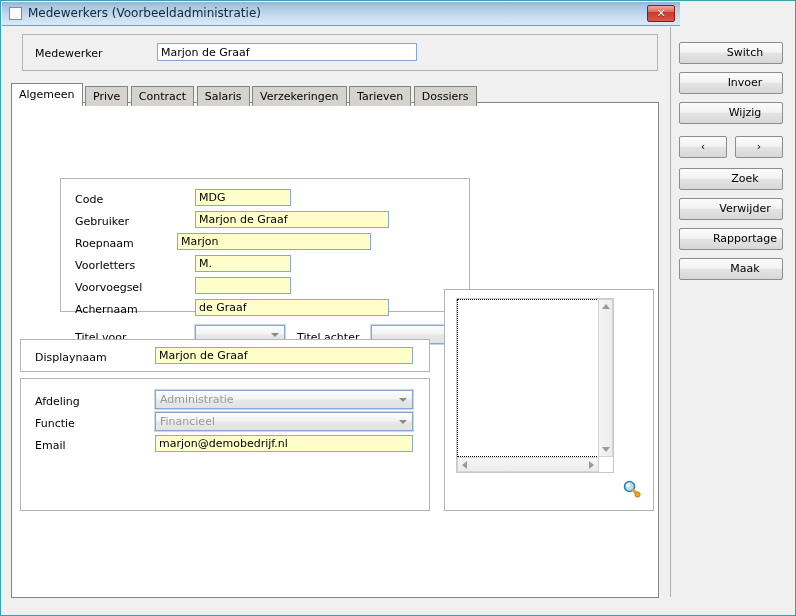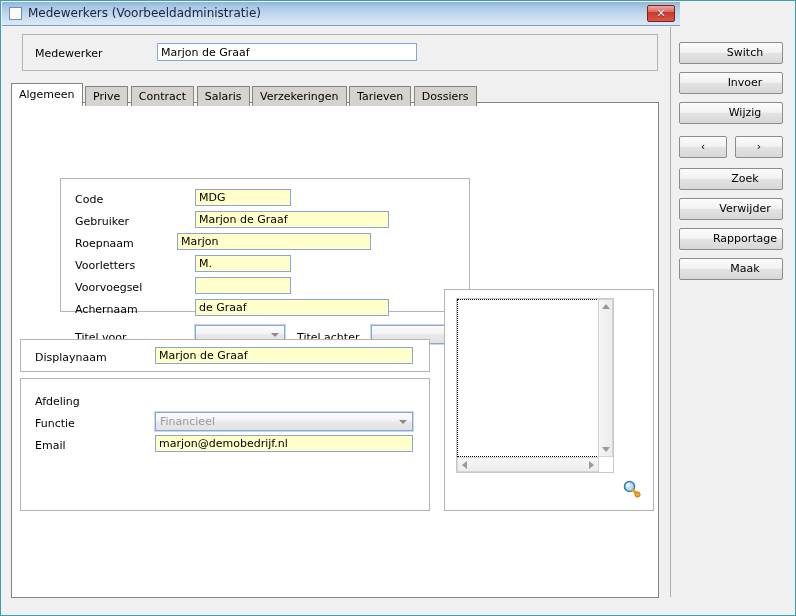--- a/index.html
+++ b/index.html
@@ -327,20 +327,24 @@
     </div>
   </div>
 
   <div class="group" id="grp-display">
     <div class="flabel" style="left:14px; top:11px;">Displaynaam</div>
     <div class="finput" style="left:134px; top:7px; width:258px;">Marjon de Graaf</div>
   </div>
 
   <div class="group" id="grp-work">
     <div class="flabel" style="left:14px; top:16px;">Afdeling</div>
+    <div class="fcombo" style="left:134px; top:11px; width:258px;">
+      <span>Administratie</span>
+      <span class="arrow"></span>
+    </div>
 
     <div class="flabel" style="left:14px; top:38px;">Functie</div>
     <div class="fcombo" style="left:134px; top:33px; width:258px;">
       <span>Financieel</span>
       <span class="arrow"></span>
     </div>
 
     <div class="flabel" style="left:14px; top:60px;">Email</div>
     <div class="finput" style="left:134px; top:56px; width:258px;">marjon@demobedrijf.nl</div>
   </div>

